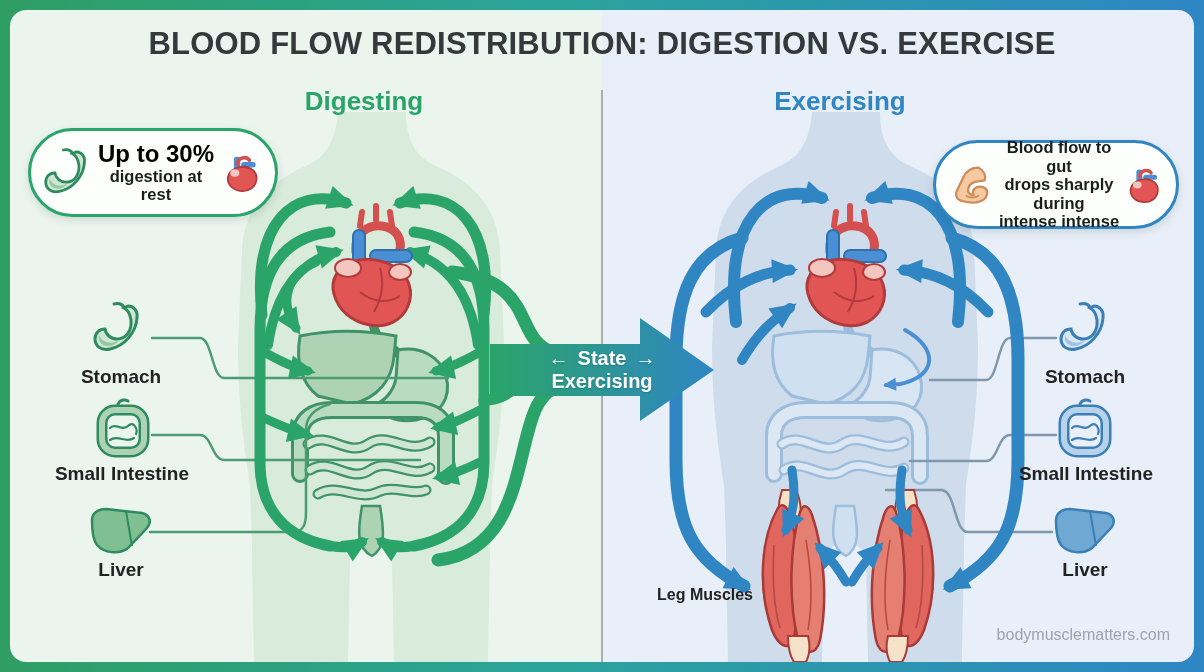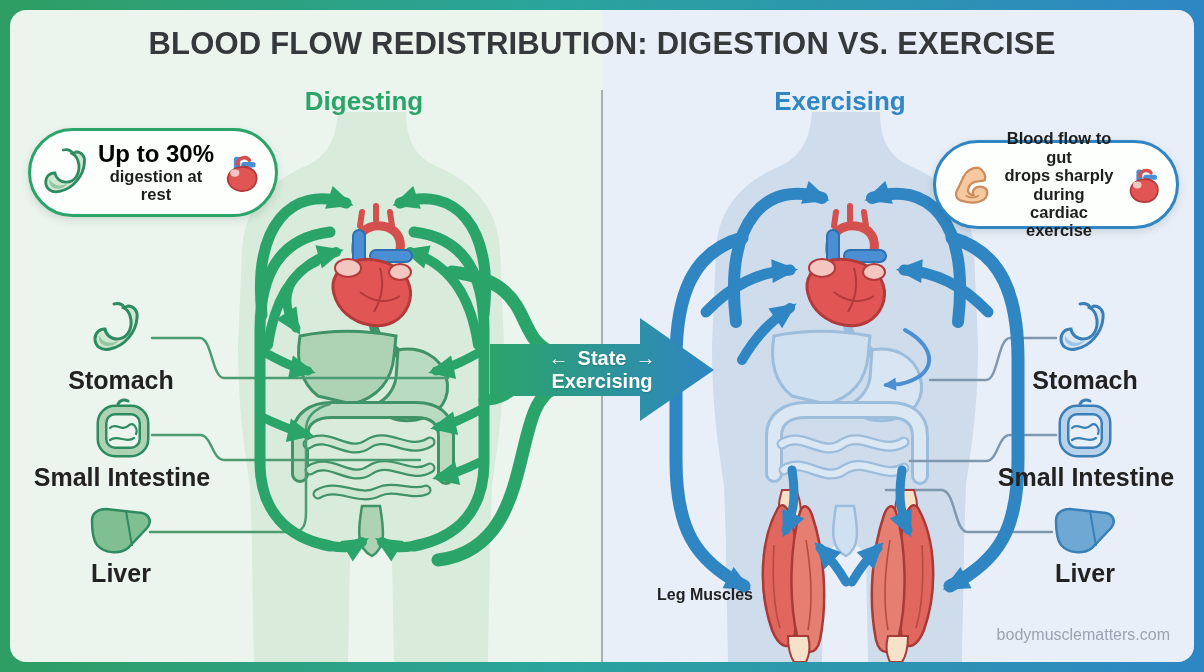--- a/index.html
+++ b/index.html
@@ -26,21 +26,21 @@
     position:absolute;height:89px;background:#fdfffd;border-radius:46px;
     display:flex;align-items:center;padding:0 12px;gap:5px;
     box-shadow:0 3px 8px rgba(30,60,50,.15);
   }
   .callout.green{left:28px;top:128px;width:250px;border:3px solid #2ba46a;}
   .callout.blue{left:933px;top:140px;width:246px;border:3px solid #2f86c3;}
   .callout .txt{flex:1;text-align:center;line-height:1.12;color:#1d1d1d;font-weight:600;font-size:16.5px;}
   .callout .stat{color:#000000;font-size:24px;font-weight:800;line-height:1.05;}
   .organ-label{
     position:absolute;transform:translateX(-50%);white-space:nowrap;
-    font-size:25px;font-weight:600;color:#222;
+    font-size:19px;font-weight:600;color:#222;
   }
   .leg-label{
     position:absolute;left:705px;top:586px;width:120px;transform:translateX(-50%);
     text-align:center;font-size:16px;font-weight:600;color:#222;line-height:1.15;
   }
   .transition-text{
     position:absolute;left:602px;top:347px;transform:translateX(-50%);
     color:#fff;font-weight:800;font-size:20px;text-align:center;line-height:1.15;
     text-shadow:0 1px 2px rgba(0,60,60,.25);
   }
@@ -238,21 +238,21 @@
   </div>
 
   <div class="callout blue">
     <svg width="44" height="44" viewBox="0 0 48 48">
       <path d="M33,5 C26,5 20,9 17,15 L9,32 C8,36 10,40 14,41 C24,44 33,44 39,40 C43,37 44,31 41,28 C38,25 32,25 29,28 C27,30 27,33 28,35 C24,35 21,32 22,28 C23,23 28,20 33,20 L40,19 C42,14 39,8 33,5 Z" fill="#f6c9a0" stroke="#cd8c5c" stroke-width="2.5" stroke-linejoin="round"></path>
       <path d="M20,36 C24,38 29,38 33,36" fill="none" stroke="#cd8c5c" stroke-width="2" stroke-linecap="round"></path>
     </svg>
     <div class="txt">
       <div>Blood flow to gut</div>
       <div>drops sharply during</div>
-      <div>cardiac exercise</div>
+      <div>intense intense</div>
     </div>
     <svg width="38" height="44" viewBox="0 0 44 48">
       <rect x="12" y="6" width="7" height="20" rx="3" fill="#4a8fd4"></rect>
       <rect x="20" y="12" width="16" height="6" rx="3" fill="#4a8fd4"></rect>
       <path d="M16,14 C16,7 26,5 29,10" fill="none" stroke="#d4504e" stroke-width="4" stroke-linecap="round"></path>
       <path d="M12,20 C5,24 3,32 8,38 C13,44 24,46 31,41 C38,36 39,26 33,21 C27,16 18,16 12,20 Z" fill="#e25555" stroke="#b23a3a" stroke-width="2"></path>
       <ellipse cx="13" cy="24" rx="5" ry="4" fill="#f4c6c0"></ellipse>
     </svg>
   </div>
 

